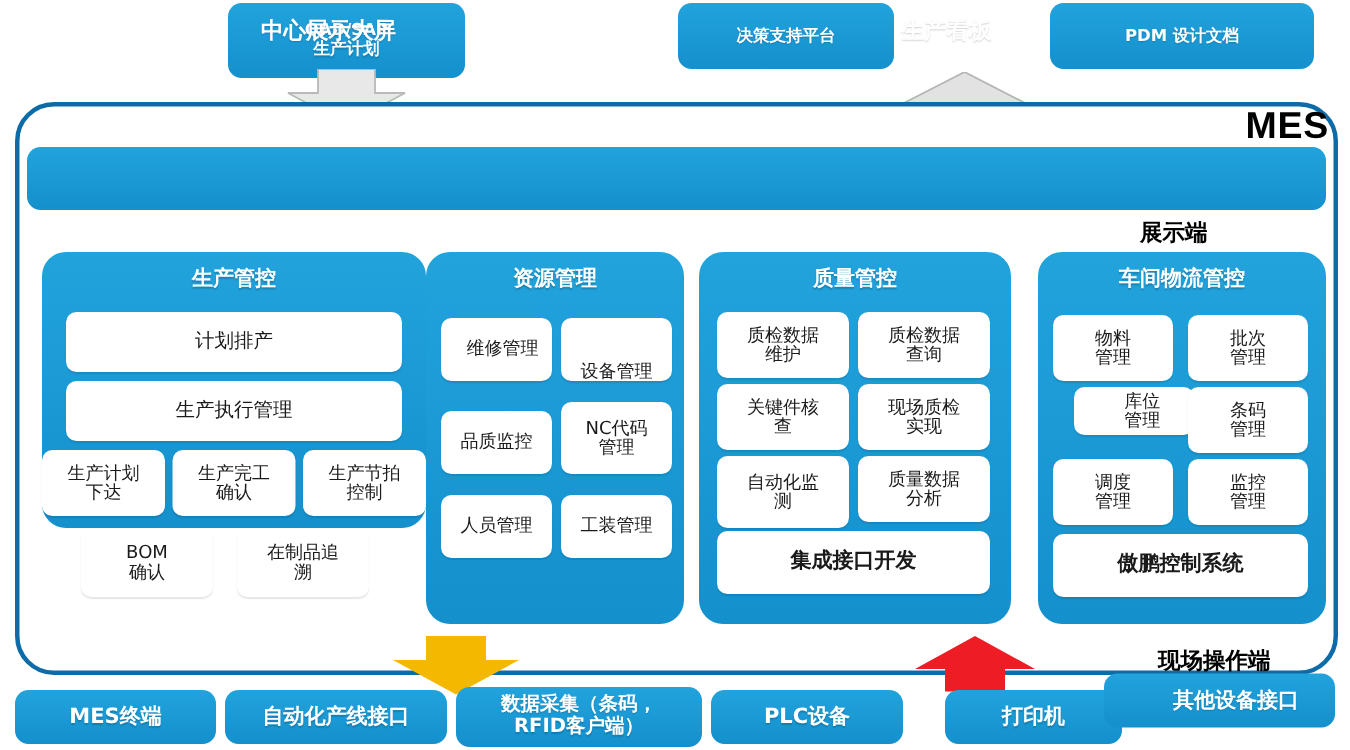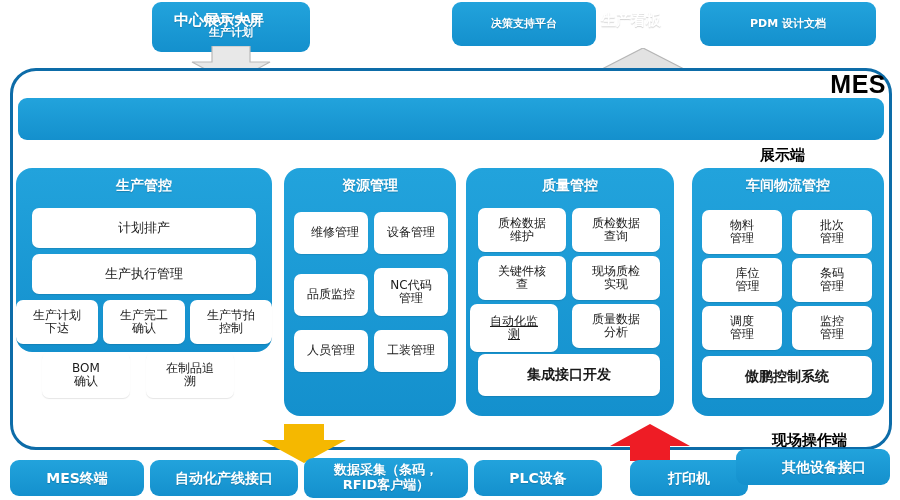--- a/index.html
+++ b/index.html
@@ -159,21 +159,21 @@
   <div id="mes-frame"></div>
   <div id="mes-label">MES</div>
 
   <div id="display-banner"></div>
   <div class="banner-text" style="left:174px;">中心展示大屏</div>
   <div class="banner-text" style="left:601px;">生产看板</div>
 
   <div class="side-label" style="left:760px; top:146px;">展示端</div>
   <div class="side-label" style="left:772px; top:431px;">现场操作端</div>
 
-  <div class="panel" style="left:16px; top:168px; width:256px; height:184px;">
+  <div class="panel" style="left:28px; top:168px; width:256px; height:184px;">
     <div class="panel-title">生产管控</div>
 
     <div class="wbox" style="left:16px; top:40px; width:224px; height:40px;">
       <span>计划排产</span>
     </div>
 
     <div class="wbox" style="left:16px; top:86px; width:224px; height:40px;">
       <span>生产执行管理</span>
     </div>
 
@@ -209,21 +209,21 @@
       </span>
     </div>
   </div>
 
   <div class="panel" style="left:284px; top:168px; width:172px; height:248px;">
     <div class="panel-title">资源管理</div>
 
     <div class="wbox sm" style="left:10px; top:44px; width:74px; height:42px;padding-left:8px;">
       <span>维修管理</span>
     </div>
-    <div class="wbox sm" style="left:90px; top:44px; width:74px; height:42px;">
+    <div class="wbox sm" style="left:90px; top:44px; width:74px; height:42px;align-items:flex-end;">
       <span>设备管理</span>
     </div>
 
     <div class="wbox sm" style="left:10px; top:106px; width:74px; height:42px;">
       <span>品质监控</span>
     </div>
     <div class="wbox sm" style="left:90px; top:100px; width:74px; height:48px;">
       <span>
         <span>NC代码</span><br>
         <span>管理</span>
@@ -260,21 +260,21 @@
         <span>查</span>
       </span>
     </div>
     <div class="wbox sm" style="left:106px; top:88px; width:88px; height:44px;">
       <span>
         <span>现场质检</span><br>
         <span>实现</span>
       </span>
     </div>
 
-    <div class="wbox sm" style="left:4px; top:136px; width:88px; height:48px;text-decoration:underline;">
+    <div class="wbox sm" style="left:12px; top:136px; width:88px; height:48px;">
       <span>
         <span>自动化监</span><br>
         <span>测</span>
       </span>
     </div>
     <div class="wbox sm" style="left:106px; top:136px; width:88px; height:44px;">
       <span>
         <span>质量数据</span><br>
         <span>分析</span>
       </span>
@@ -294,21 +294,21 @@
         <span>管理</span>
       </span>
     </div>
     <div class="wbox sm" style="left:100px; top:42px; width:80px; height:44px;">
       <span>
         <span>批次</span><br>
         <span>管理</span>
       </span>
     </div>
 
-    <div class="wbox sm" style="left:10px; top:90px; width:80px; height:44px;padding-left:11px;">
+    <div class="wbox sm" style="left:24px; top:90px; width:80px; height:32px;padding-left:11px;">
       <span>
         <span>库位</span><br>
         <span>管理</span>
       </span>
     </div>
     <div class="wbox sm" style="left:100px; top:90px; width:80px; height:44px;">
       <span>
         <span>条码</span><br>
         <span>管理</span>
       </span>

